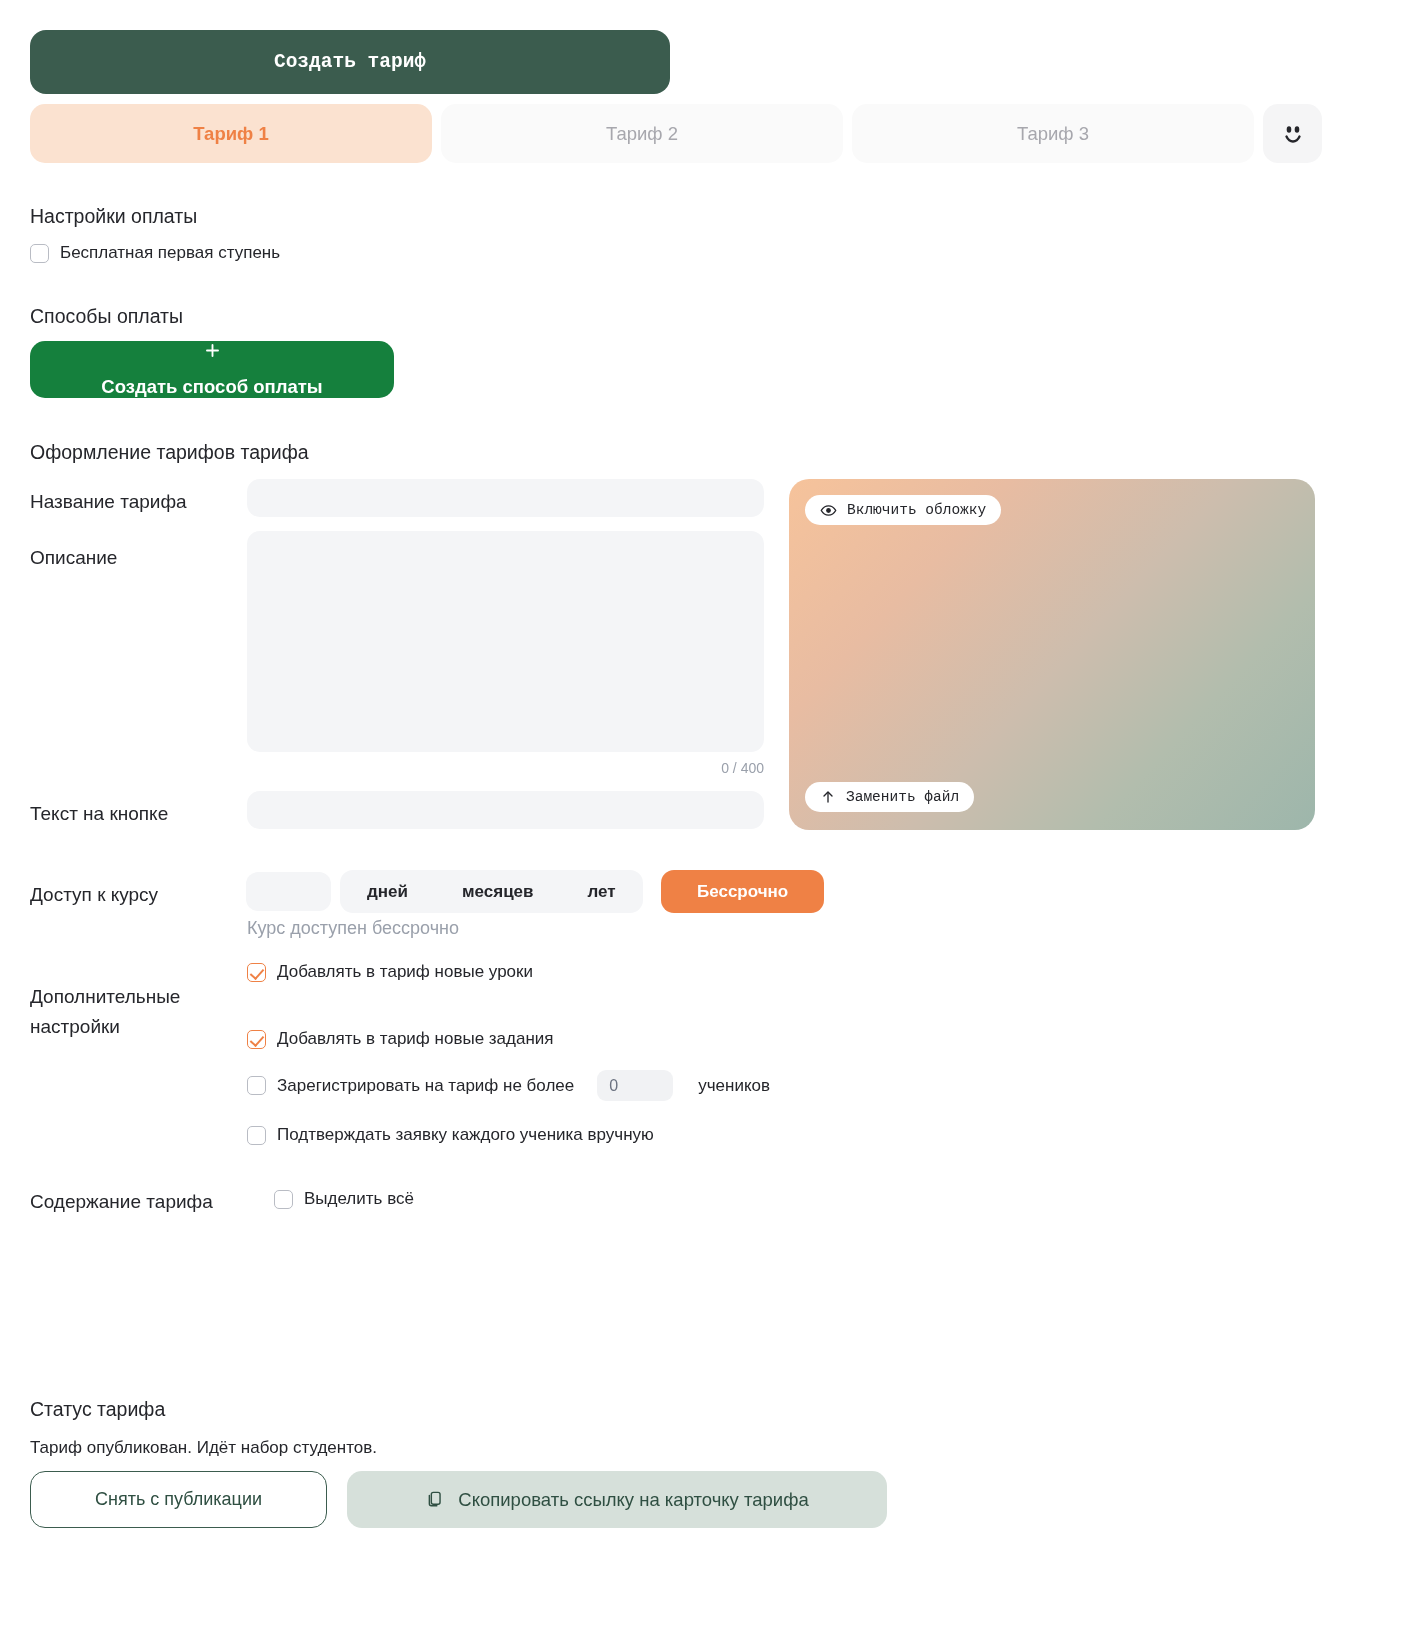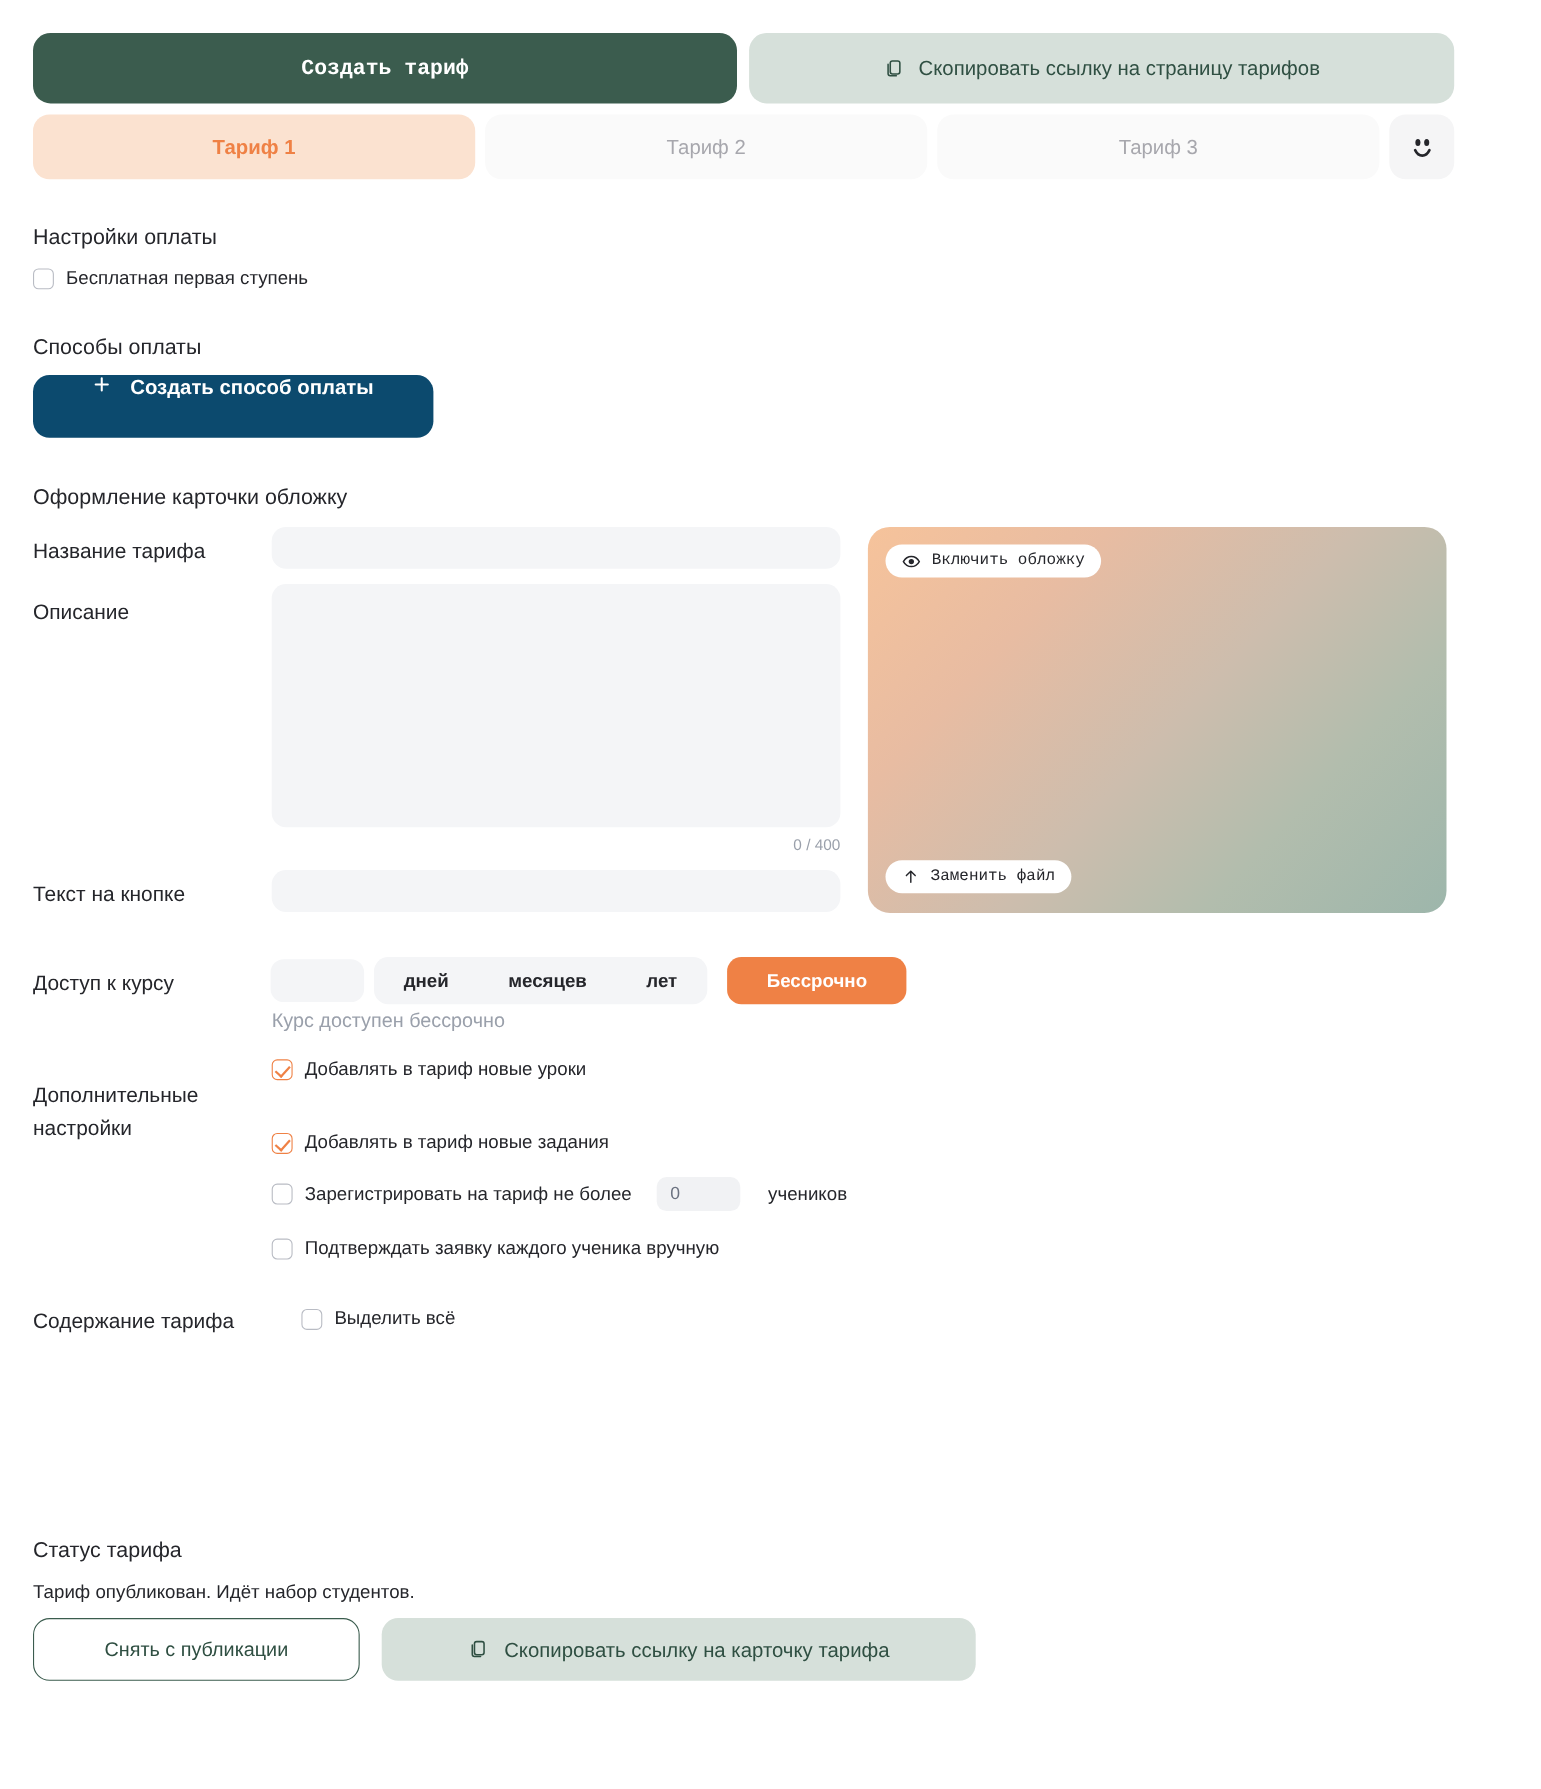--- a/index.html
+++ b/index.html
@@ -149,32 +149,33 @@
     font-size: 17px;
     color: #25262b;
     justify-content: center;
   }
 
   
   .btn-create-payment {
     position: absolute;
     left: 30px; top: 341px;
     width: 364px; height: 57px;
-    background: #0c4a6e;
+    background: #15803d;
     color: #ffffff;
     border: none;
     border-radius: 15px;
     font-size: 18.5px;
     font-weight: 700;
     font-family: "Liberation Sans", sans-serif;
     cursor: pointer;
     display: flex;
-    align-items: flex-start;
+    align-items: center;
     justify-content: center;
     gap: 17px;
+    flex-direction: column;
   }
 
   
   .field {
     position: absolute;
     background: #f4f5f7;
     border: none;
     border-radius: 13px;
     font-family: "Liberation Sans", sans-serif;
     font-size: 17px;
@@ -320,29 +321,20 @@
 </style>
 </head>
 <body>
 
 <div class="page">
 
   <div class="top-actions">
     <button class="btn-create-tariff">
       <span>Создать тариф</span>
     </button>
-    <button class="btn-copy-page-link">
-      <span style="display:flex;">
-        <svg width="19" height="19" viewBox="0 0 24 24" fill="none" stroke="#2f4f42" stroke-width="1.8" stroke-linecap="round" stroke-linejoin="round">
-          <rect x="8" y="3" width="11" height="15" rx="2.5"></rect>
-          <path d="M5.5 7v10.5A2.5 2.5 0 0 0 8 20h7"></path>
-        </svg>
-      </span>
-      <span>Скопировать ссылку на страницу тарифов</span>
-    </button>
   </div>
 
   <div class="tabs-row">
     <button class="tab active">
       <span>Тариф 1</span>
     </button>
     <button class="tab inactive">
       <span>Тариф 2</span>
     </button>
     <button class="tab inactive">
@@ -368,21 +360,21 @@
   <div class="sec-title" style="left:30px; top:305px;">Способы оплаты</div>
   <button class="btn-create-payment">
     <span style="display:flex;">
       <svg width="17" height="17" viewBox="0 0 20 20" stroke="#ffffff" stroke-width="2.2" stroke-linecap="round">
         <path d="M10 3.5v13M3.5 10h13"></path>
       </svg>
     </span>
     <span>Создать способ оплаты</span>
   </button>
 
-  <div class="sec-title" style="left:30px; top:441px;">Оформление карточки обложку</div>
+  <div class="sec-title" style="left:30px; top:441px;">Оформление тарифов тарифа</div>
 
   <div class="row-label" style="left:30px; top:487px;">Название тарифа</div>
   <input class="field" style="left: 247px; top: 479px; width: 517px; height: 38px;" placeholder="">
 
   <div class="row-label" style="left:30px; top:543px;">Описание</div>
   <textarea class="field" style="left: 247px; top: 531px; width: 517px; height: 221px;" placeholder=""></textarea>
   <div style="position:absolute; left:247px; top:760px; width:517px; height:20px;">
     <span class="counter">0 / 400</span>
   </div>
 

